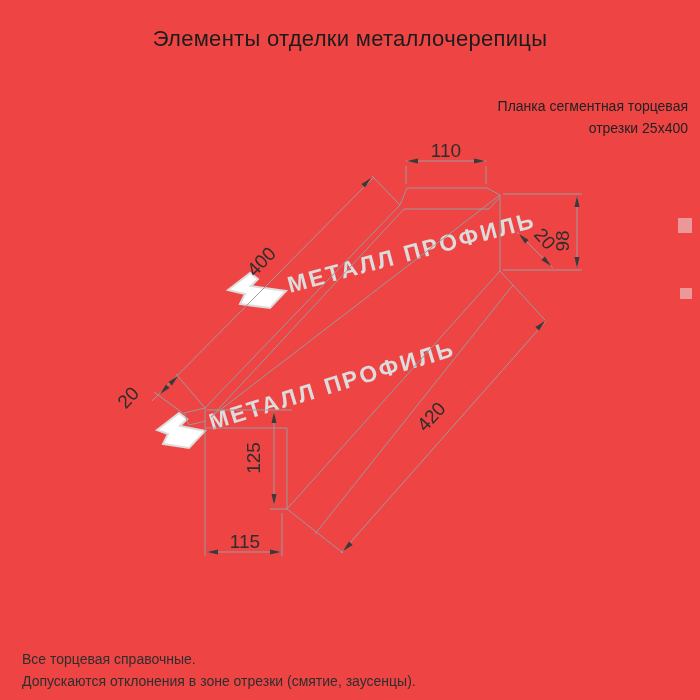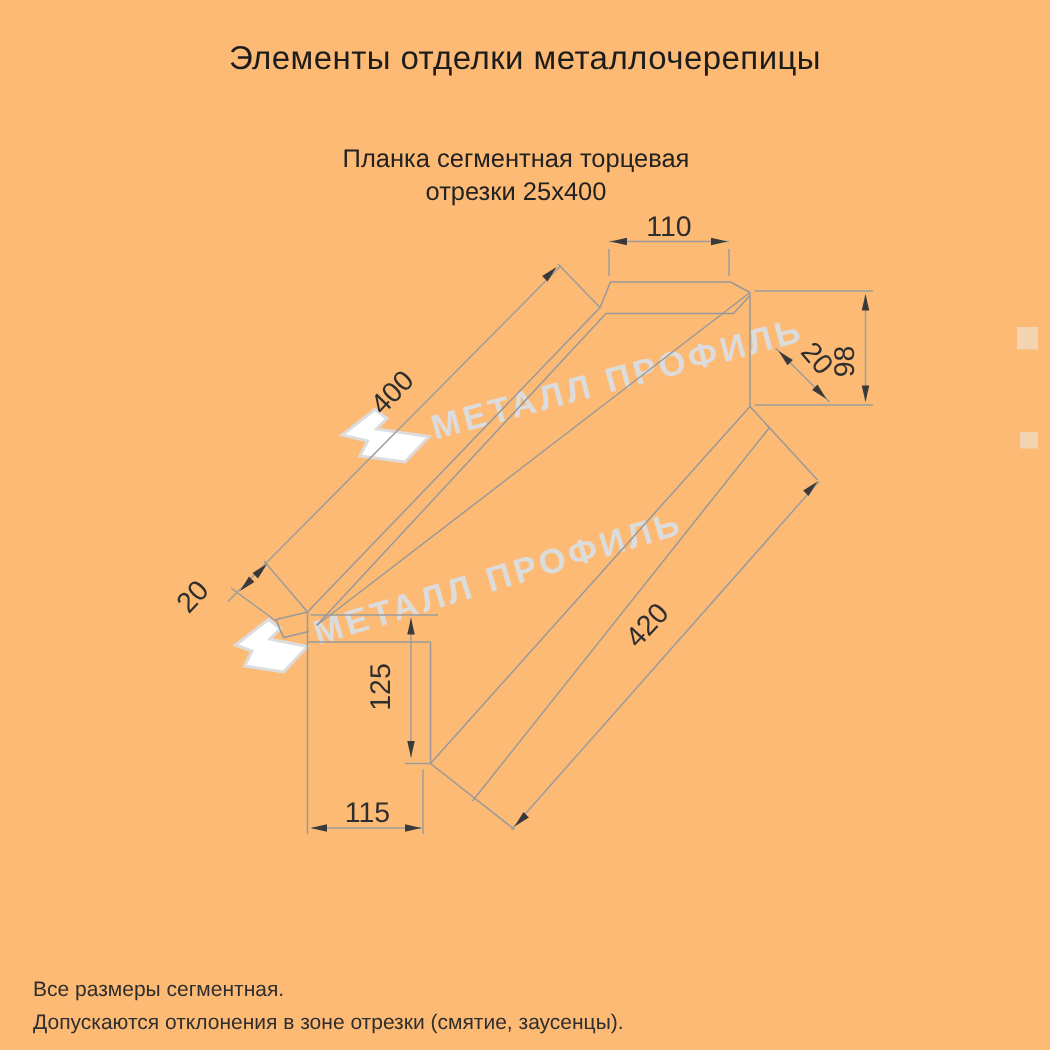--- a/index.html
+++ b/index.html
@@ -1,31 +1,31 @@
 <!DOCTYPE html>
 <html><head>
 <meta charset="utf-8">
 <style>
   html,body{margin:0;padding:0;}
   .page{
     position:relative;
     width:700px;height:700px;
-    background:#fdba74;
+    background:#ef4444;
     font-family:"Liberation Sans","DejaVu Sans",sans-serif;
     overflow:hidden;
   }
   .title{
     position:absolute;left:0;top:26px;width:700px;
     text-align:center;
     font-size:22px;color:#1c1c1c;letter-spacing:0.3px;
   }
   .subtitle{
     position:absolute;left:0;top:95px;width:688px;
-    text-align:center;
-    font-size:17px;color:#222;line-height:22px;
+    text-align:right;
+    font-size:14px;color:#222;line-height:22px;
   }
   .footer{
     position:absolute;left:22px;top:648px;
     font-size:14px;color:#2e2e2e;line-height:22px;
   }
   svg{position:absolute;left:0;top:0;}
   .part-line{stroke:#97999b;stroke-width:1;fill:none;}
   .dim-line{stroke:#9a9c9e;stroke-width:1;fill:none;}
   .arrow{fill:#3a3a3a;stroke:none;}
   .dim-text{
@@ -140,17 +140,17 @@
       <text class="dim-text" transform="translate(540,243) rotate(49)" text-anchor="middle">20</text>
       <text class="dim-text" transform="translate(266,266) rotate(-46)" text-anchor="middle">400</text>
       <text class="dim-text" transform="translate(133,402) rotate(-47)" text-anchor="middle">20</text>
       <text class="dim-text" transform="translate(436,421) rotate(-47)" text-anchor="middle">420</text>
       <text class="dim-text" transform="translate(260,458) rotate(-90)" text-anchor="middle">125</text>
       <text class="dim-text" x="245" y="548" text-anchor="middle">115</text>
     </g>
   </svg>
 
   <div class="footer">
-    <div>Все размеры сегментная.</div>
+    <div>Все торцевая справочные.</div>
     <div>Допускаются отклонения в зоне отрезки (смятие, заусенцы).</div>
   </div>
 
 </div>
 
 </body></html>

